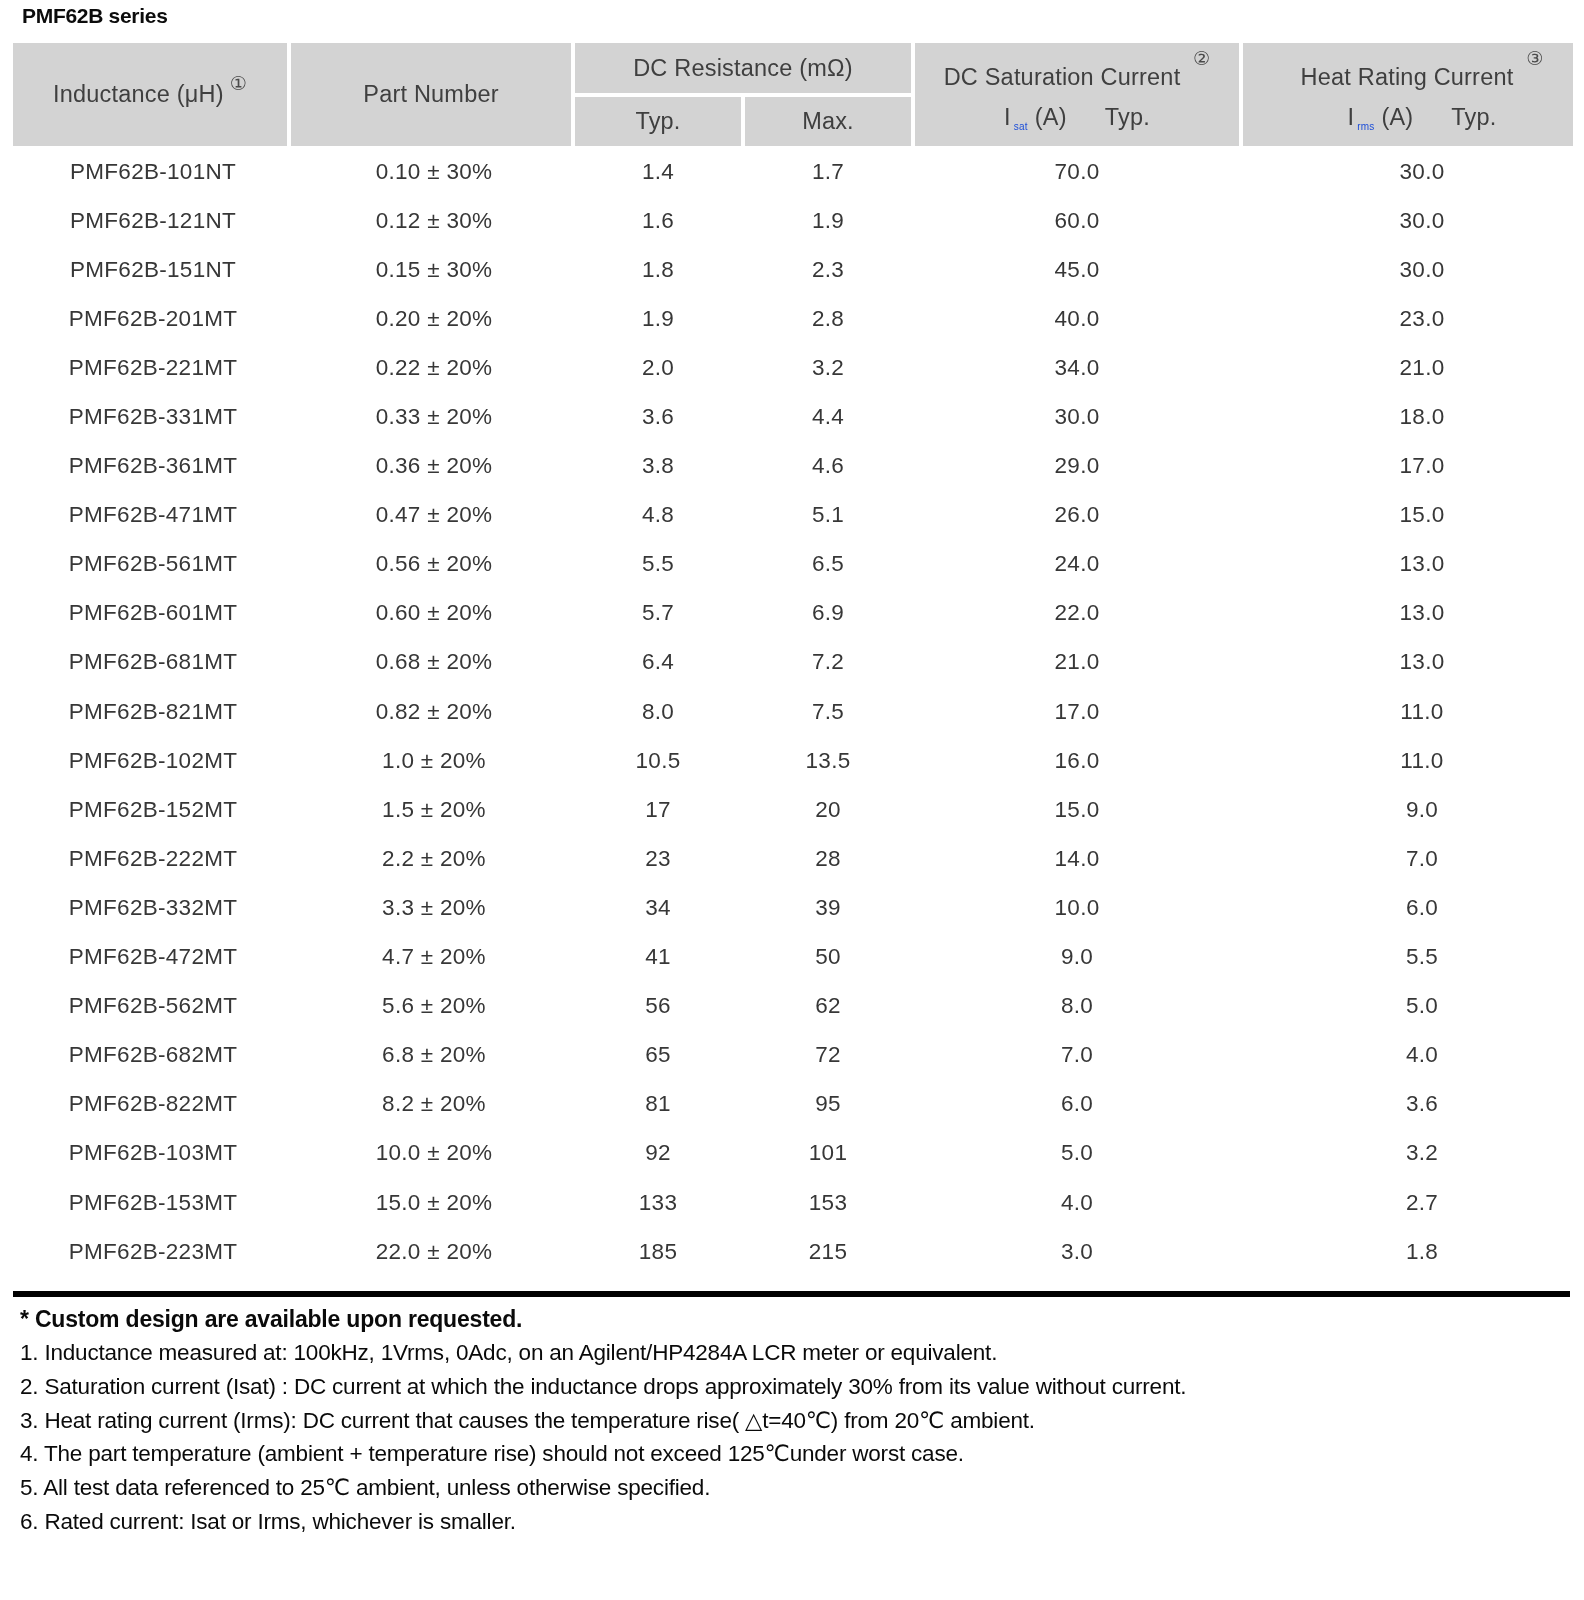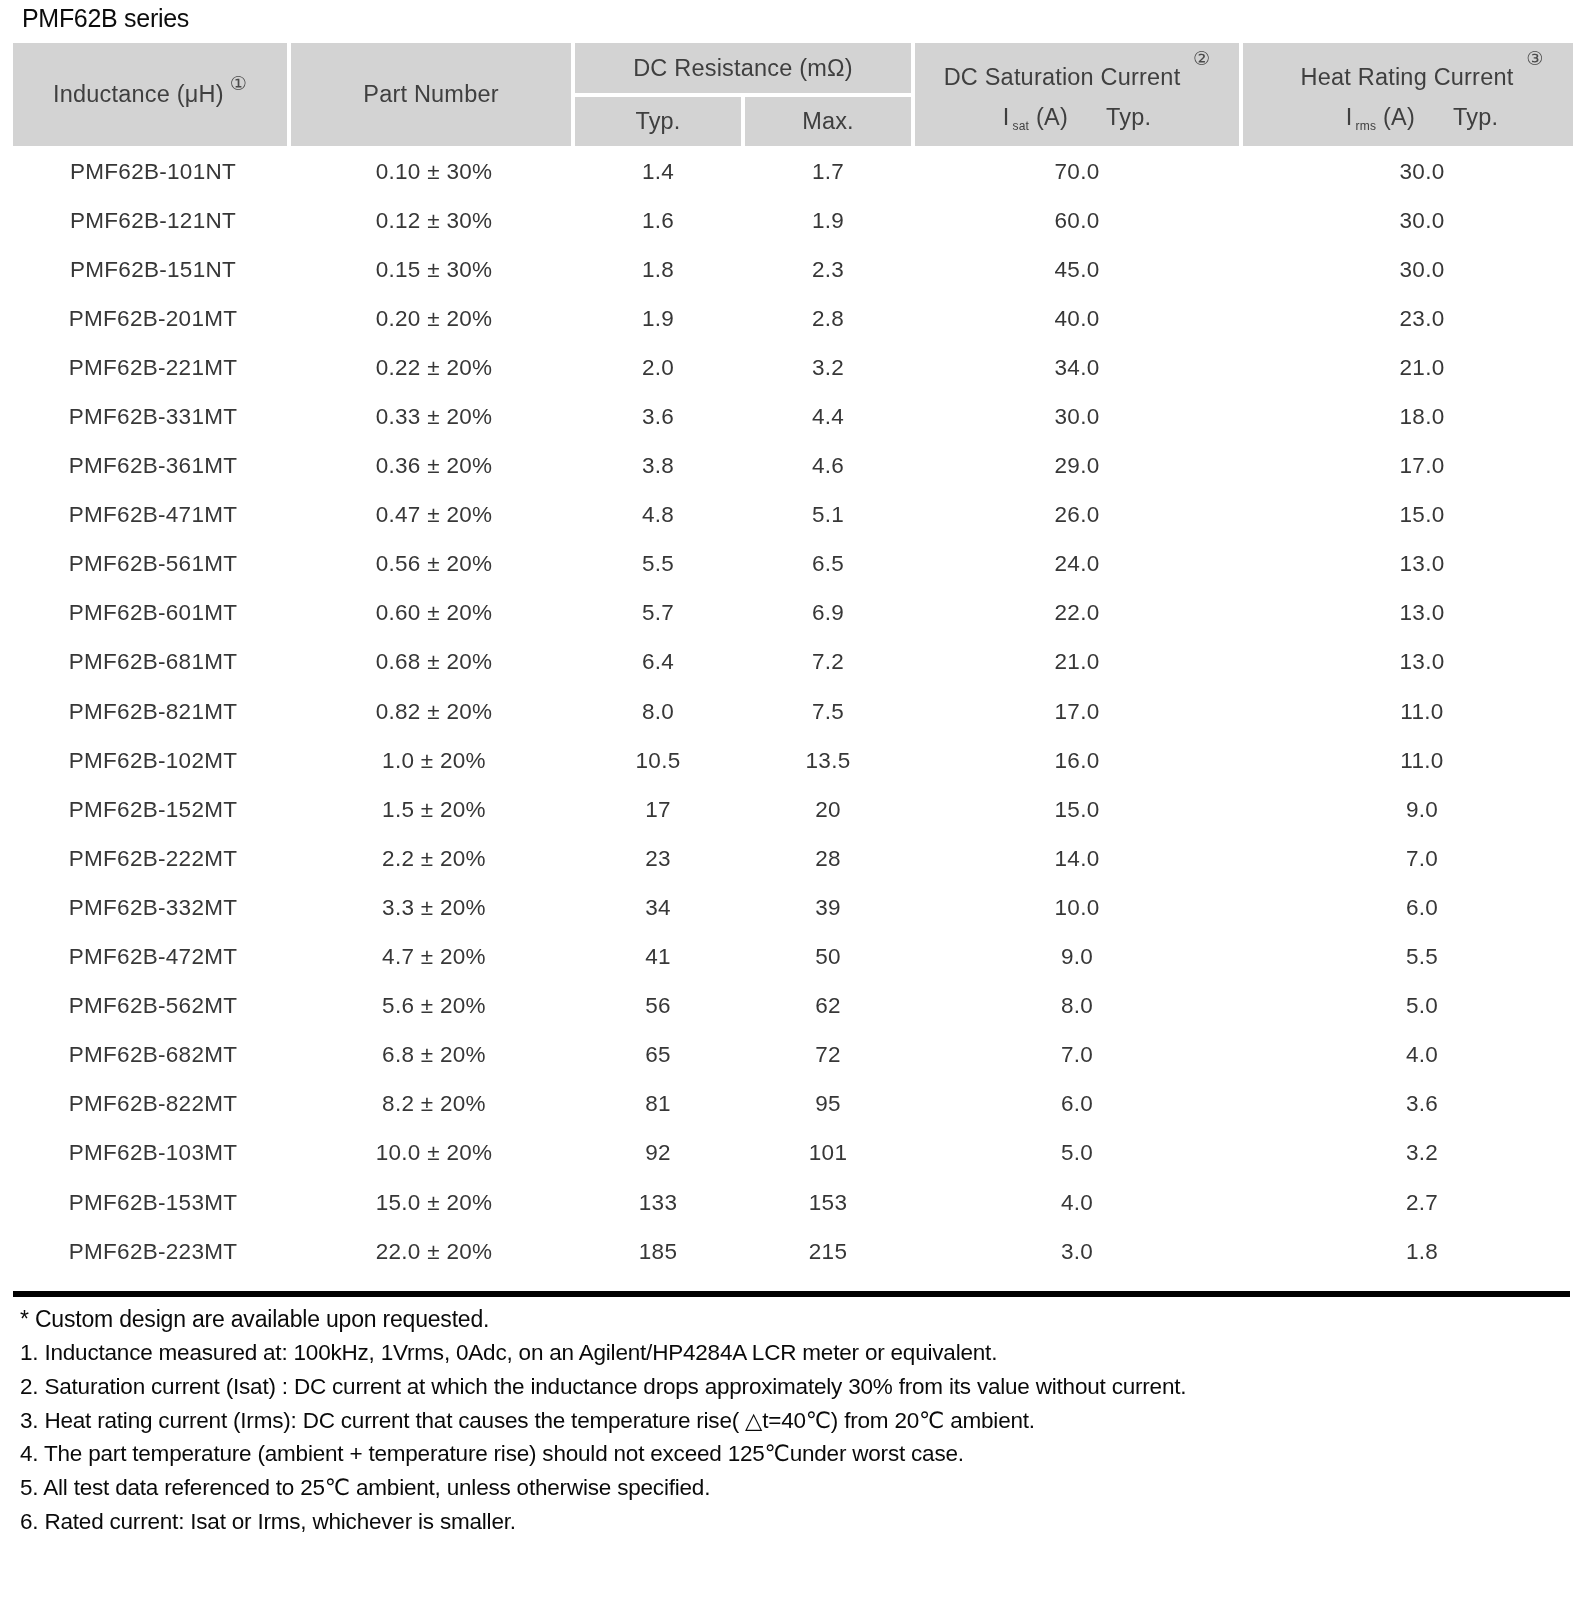--- a/index.html
+++ b/index.html
@@ -5,21 +5,21 @@
   * { margin: 0; padding: 0; box-sizing: border-box; }
   html, body { background: #ffffff; }
   body {
     width: 1584px; height: 1600px;
     position: relative;
     font-family: "Liberation Sans", "DejaVu Sans", sans-serif;
     overflow: hidden;
   }
   .page-title {
     position: absolute; left: 22px; top: 4px;
-    font-size: 25px; font-weight: 400; letter-spacing: -0.3px;
+    font-size: 21px; font-weight: 700; letter-spacing: -0.3px;
     color: #0c0c0c;
   }
   .spec-table { position: absolute; left: 13px; top: 43px; width: 1560px; }
   .thead { display: flex; gap: 4px; height: 103px; }
   .hcell {
     background: #d3d3d3; color: #3f3f3f;
     display: flex; align-items: center; justify-content: center;
     font-size: 23.5px; letter-spacing: 0.2px;
   }
   .hcell.merged { height: 103px; }
@@ -28,38 +28,38 @@
   .hgroup .bottom { display: flex; gap: 4px; height: 49px; }
   .twolines { flex-direction: column; justify-content: center; gap: 13px; }
   .c0 { width: 280px; } .c1 { width: 274px; }
   .c2 { width: 166px; } .c3 { width: 166px; }
   .c4 { width: 324px; } .c5 { width: 330px; padding-left: 28px; }
   .g23 { width: 336px; }
   sup.circ {
     font-size: 19px; position: relative; top: -11px; margin-left: 6px;
     color: #4a4a4a;
   }
-  .isub { font-size: 12px; position: relative; top: 5px; margin-left: 3px; color: #404040; }
+  .isub { font-size: 10px; position: relative; top: 5px; margin-left: 3px; color: #1d4ed8; }
   .unit-gap { margin-left: 7px; }
   .typ-gap { margin-left: 38px; }
   .tbody { margin-top: 1px; }
   .trow { display: flex; gap: 4px; height: 49.1px; justify-content: flex-end; }
   .tcell {
     display: flex; align-items: center; justify-content: center;
     font-size: 22.5px; color: #373737; letter-spacing: 0.3px;
   }
   .divider {
     position: absolute; left: 13px; top: 1291px;
     width: 1557px; height: 6px; background: #000000;
   }
   .footnotes {
     position: absolute; left: 20px; top: 1302px; width: 1540px;
     font-size: 22.5px; color: #0a0a0a; letter-spacing: -0.2px;
   }
-  .footnote-custom { font-weight: 400; line-height: 34px; font-size: 23px; }
+  .footnote-custom { font-weight: 700; line-height: 34px; font-size: 23px; }
   .footnote-item { line-height: 33.8px; }
 </style>
 </head>
 <body>
 
 <div class="page-title">PMF62B series</div>
 
 <div class="spec-table">
   <div class="thead">
     <div class="hcell merged c1">

